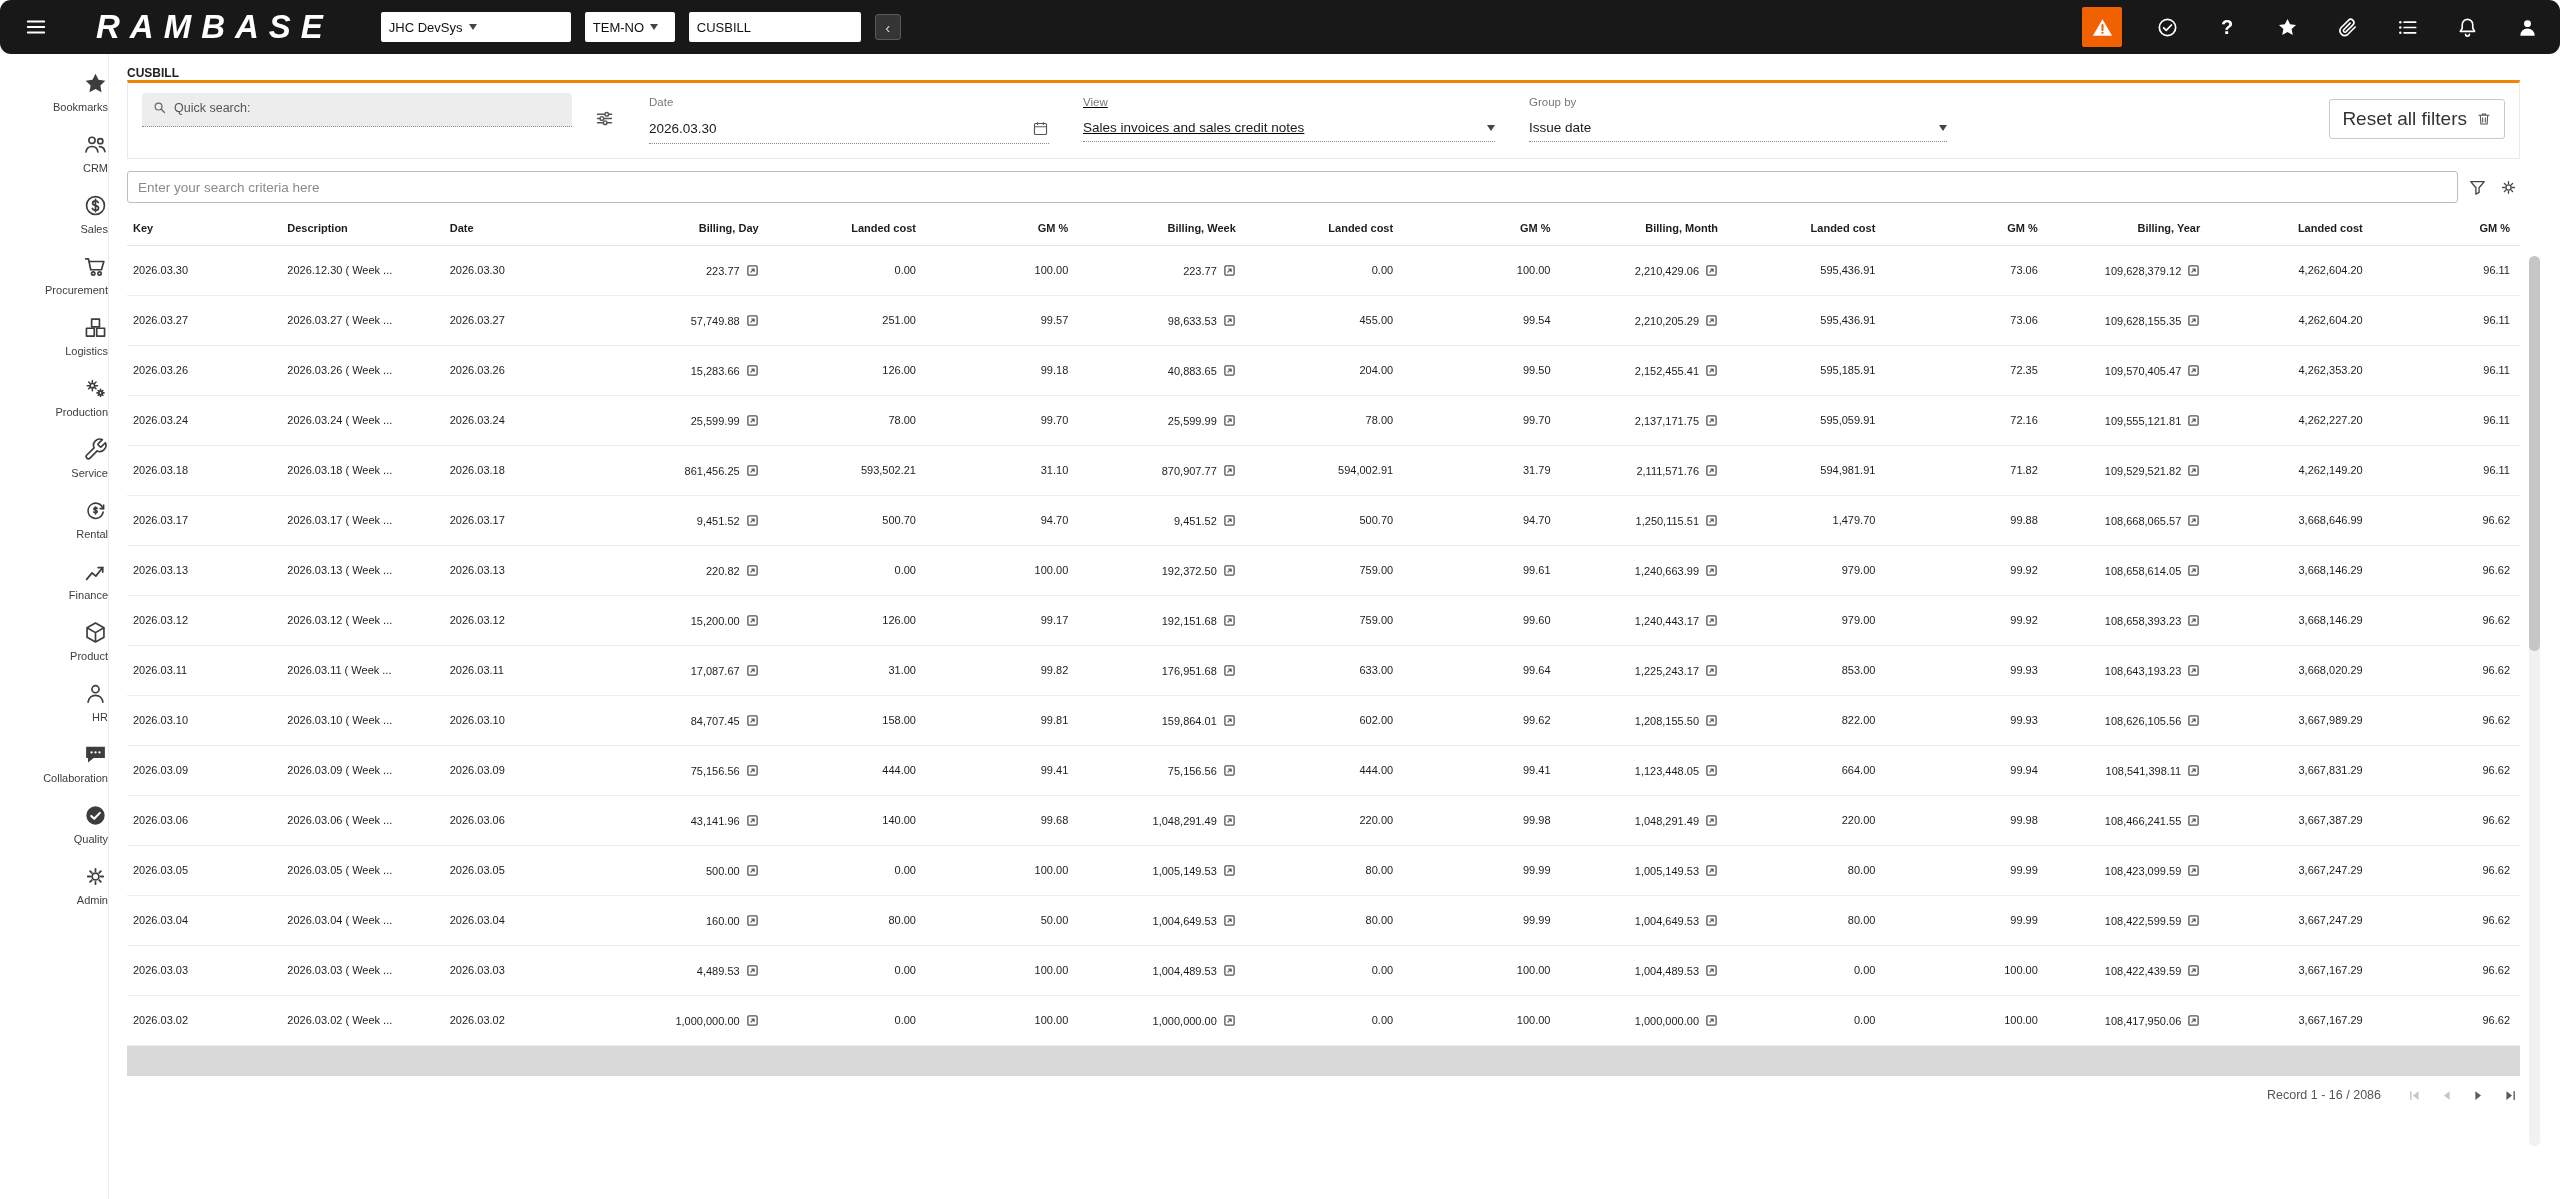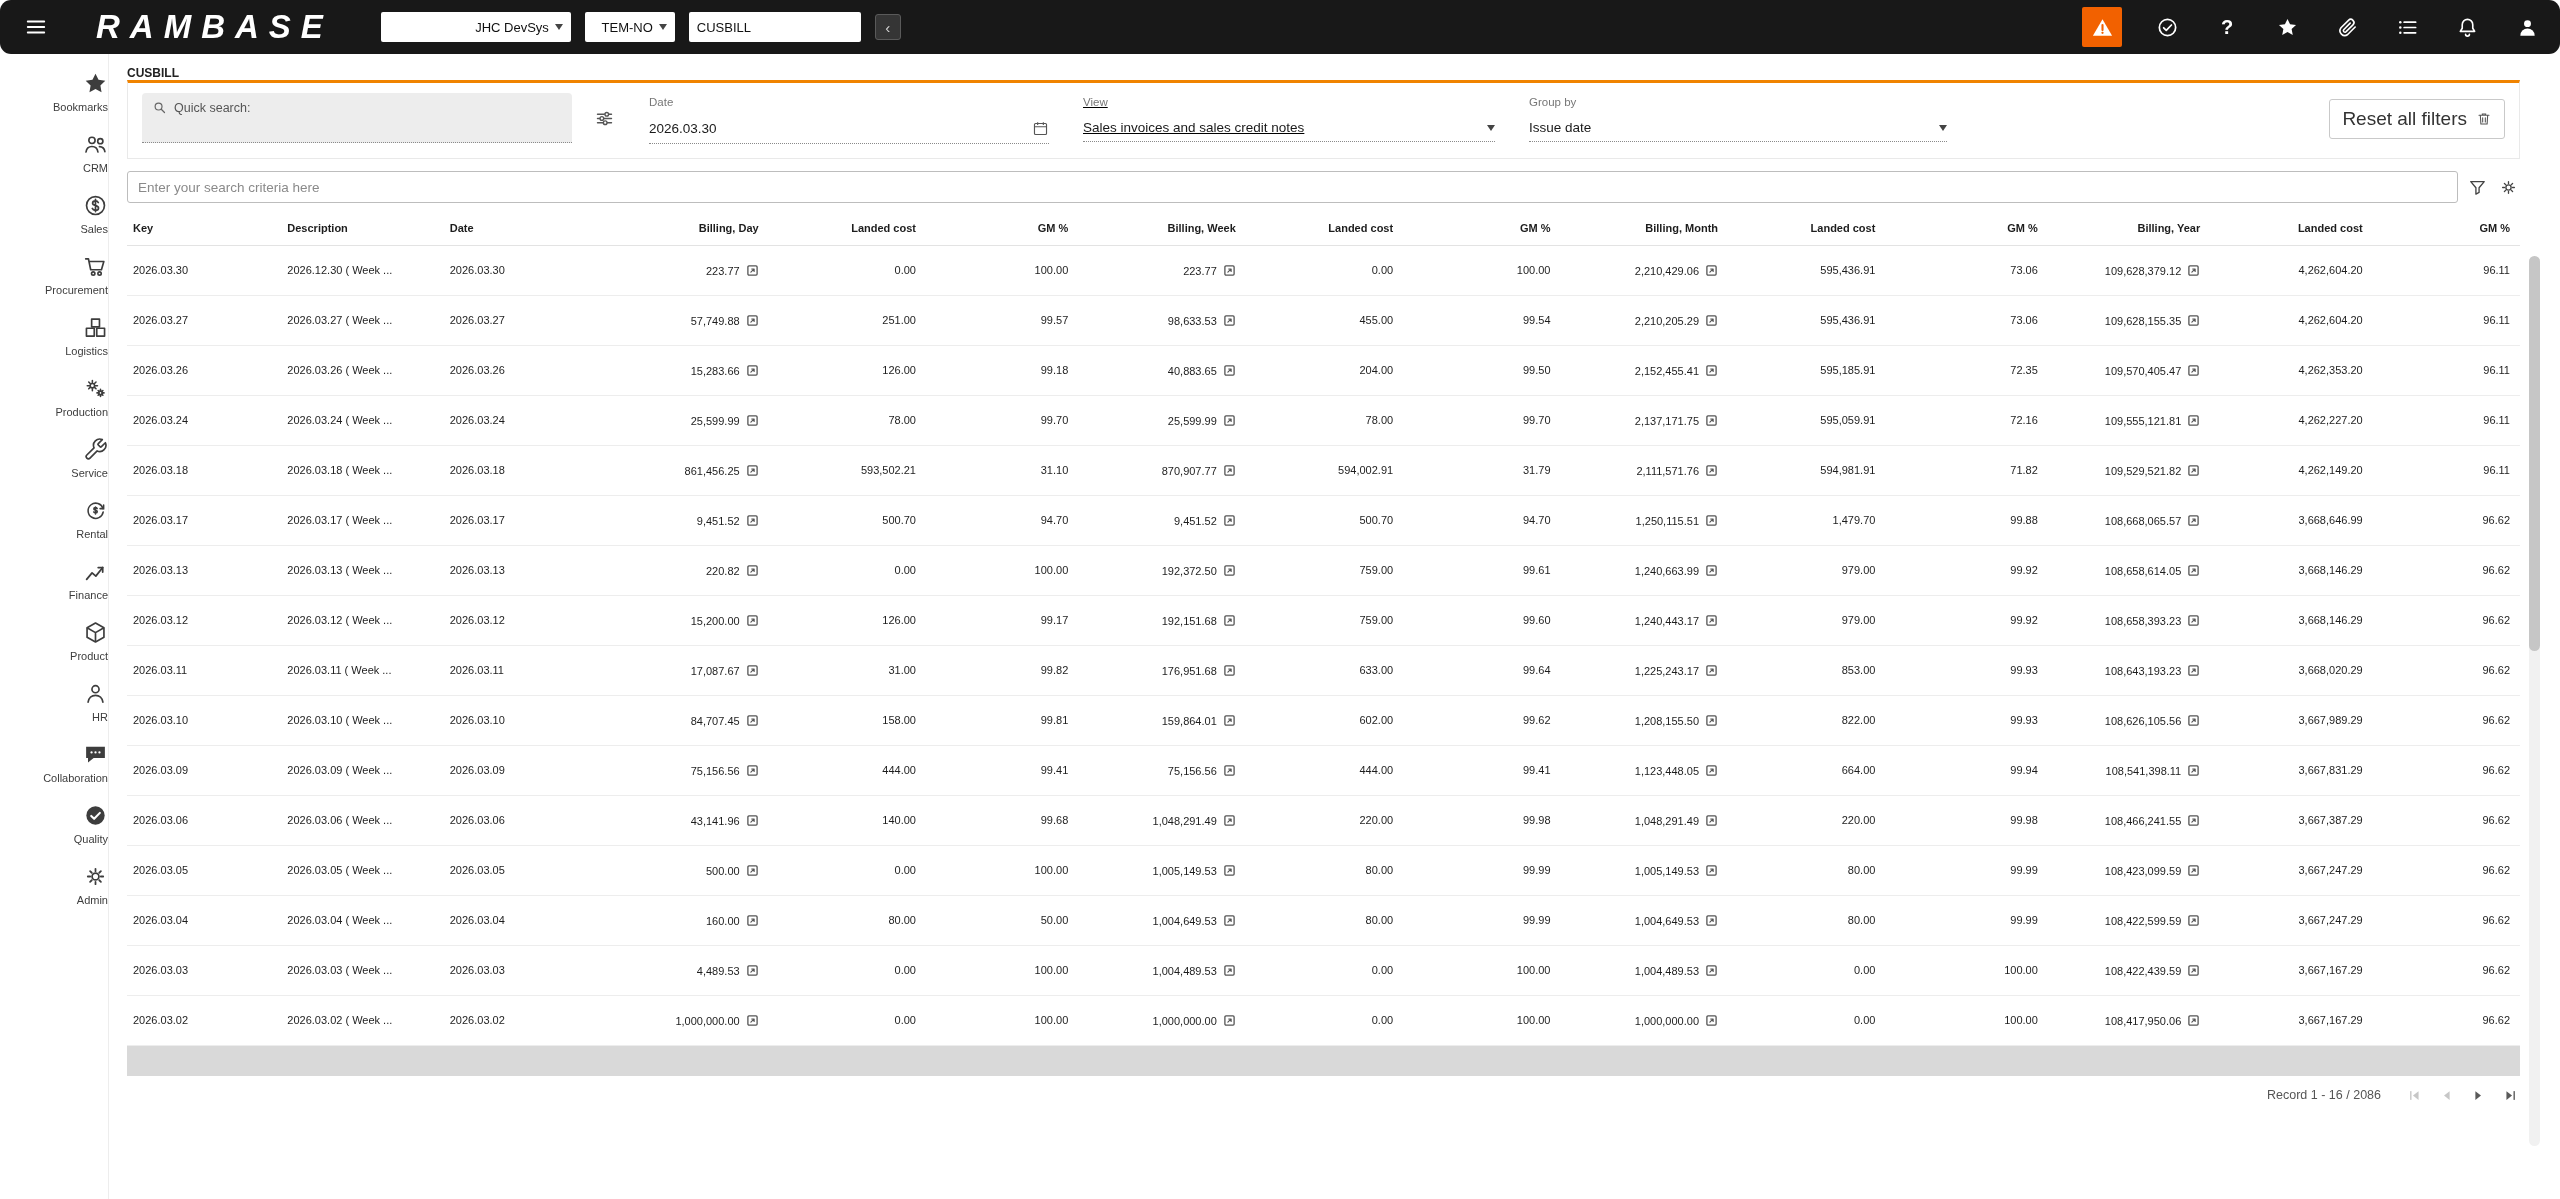--- a/index.html
+++ b/index.html
@@ -7,21 +7,21 @@
     font-family: "Liberation Sans", sans-serif; }
 
   
   .topbar { height: 54px; background: #181818; display: flex; align-items: center;
     padding: 0 10px 0 16px; gap: 14px; border-radius: 11px; }
   .tb-menu { background: none; border: none; width: 40px; height: 54px; display: flex;
     align-items: center; justify-content: center; cursor: pointer; }
   .logo { color: #fff; font-weight: bold; font-style: italic; font-size: 33px;
     letter-spacing: 10px; margin: 0 34px 0 26px; white-space: nowrap; }
   .tb-select { height: 30px; background: #fff; border-radius: 2px; display: flex;
-    align-items: center; justify-content: flex-end; padding: 0 8px; font-size: 13px;
+    align-items: center; justify-content: flex-start; padding: 0 8px; font-size: 13px;
     color: #111; cursor: pointer; }
   .tb-select.sys { width: 190px; }
   .tb-select.comp { width: 90px; }
   .caret-down { width: 0; height: 0; border-left: 4.5px solid transparent;
     border-right: 4.5px solid transparent; border-top: 6px solid #444; margin-left: 6px; }
   .tb-input { width: 172px; height: 30px; border: none; border-radius: 2px;
     padding: 0 8px; font-size: 13px; color: #111; }
   .tb-collapse { width: 26px; height: 26px; background: #353535; border: 1px solid #5a5a5a;
     border-radius: 3px; color: #d5d5d5; font-size: 15px; line-height: 1; cursor: pointer; }
   .tb-spacer { flex: 1; }
@@ -41,21 +41,21 @@
   .sb-label { font-size: 11px; color: #3d3d3d; }
 
   
   .main { margin-left: 109px; padding: 12px 40px 0 18px; }
   .breadcrumb { font-size: 12px; font-weight: bold; color: #222; }
   .page-title { font-size: 19px; font-weight: bold; color: #111; margin: 15px 0 10px; }
 
   .filter-panel { border: 1px solid #e9e9e9; border-top: 3px solid #f08300; background: #fff;
     display: flex; align-items: flex-start; padding: 10px 14px 14px; gap: 34px; }
   .qs-box { background: #ededed; border-radius: 4px 4px 0 0; border-bottom: 1px dotted #8a8a8a;
-    width: 430px; height: 50px; padding: 7px 10px; cursor: text; }
+    width: 430px; height: 34px; padding: 7px 10px; cursor: text; }
   .qs-label { display: flex; align-items: center; gap: 7px; font-size: 12.5px; color: #555; }
   .qs-label svg { width: 15px; height: 15px; }
   .sliders-btn { background: none; border: none; margin-top: 15px; margin-left: -12px;
     cursor: pointer; }
   .sliders-btn svg { width: 21px; height: 21px; }
   .fg { display: flex; flex-direction: column; margin-top: 3px; }
   .fg-label { font-size: 11.5px; color: #777; margin-bottom: 12px; }
   .fg-value { display: flex; align-items: center; justify-content: space-between;
     border-bottom: 1px dotted #8a8a8a; padding-bottom: 6px; font-size: 13.5px; color: #1a1a1a;
     cursor: pointer; }

